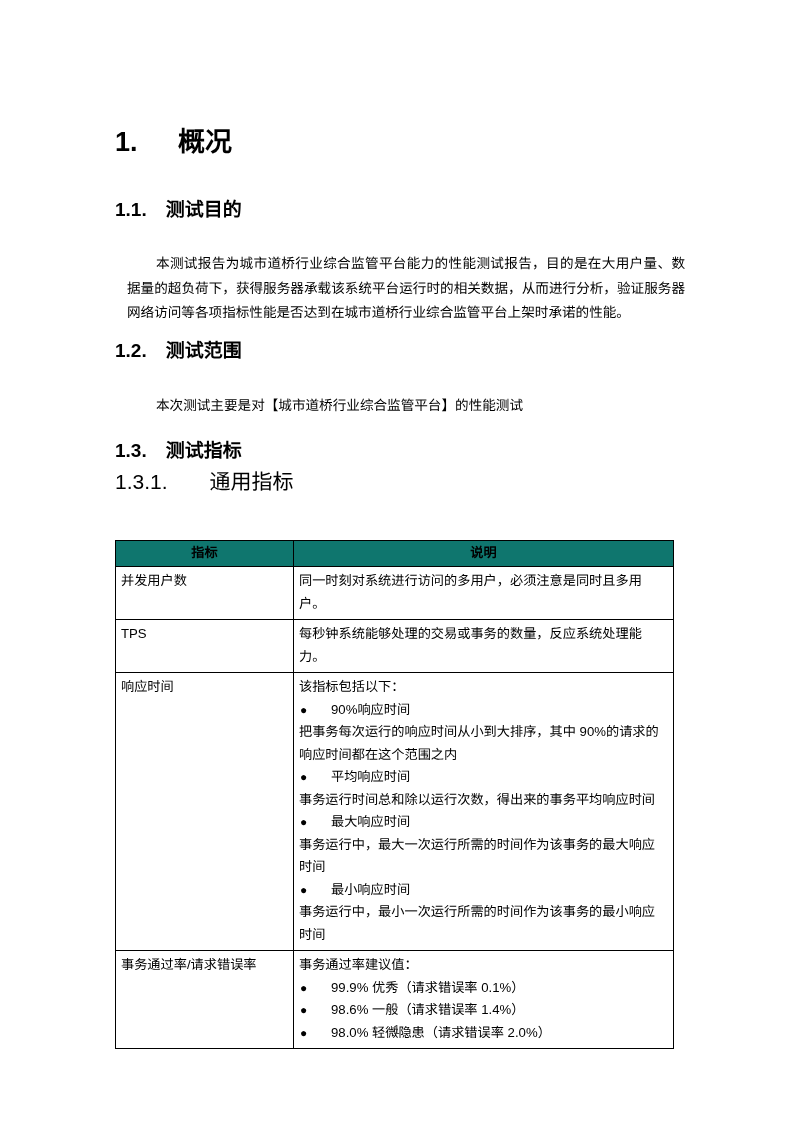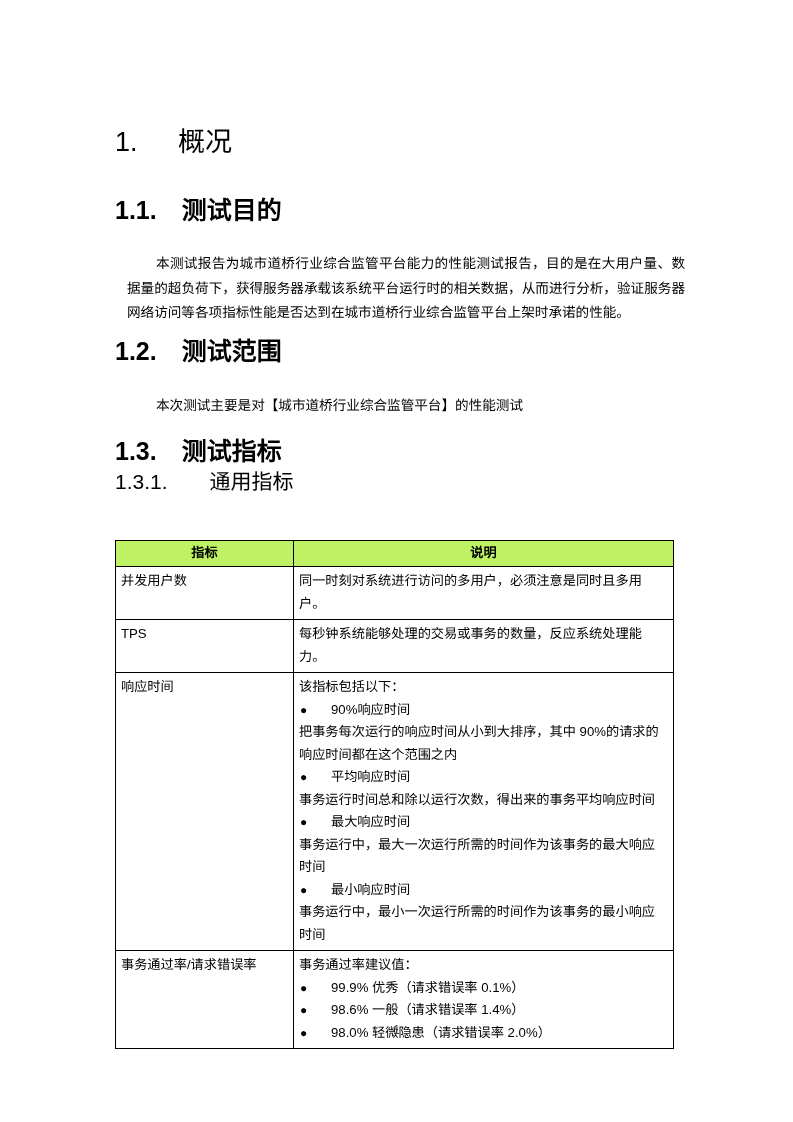--- a/index.html
+++ b/index.html
@@ -24,32 +24,32 @@
   .content {
     position: absolute;
     left: 115px;
     top: 0;
     width: 558px;
   }
 
   
   h1.doc-h1 {
     font-size: 27px;
-    font-weight: normal;
+    font-weight: bold;
     margin: 0;
     padding: 0;
     line-height: 40px;
     position: absolute;
     left: 0;
     top: 122px;
     white-space: pre;
     letter-spacing: 0px;
   }
   h2.doc-h2 {
-    font-size: 25px;
+    font-size: 19px;
     font-weight: bold;
     margin: 0;
     padding: 0;
     line-height: 28px;
     position: absolute;
     left: 0;
     white-space: pre;
   }
   h3.doc-h3 {
     font-size: 21px;
@@ -89,21 +89,21 @@
   }
   table.metrics td,
   table.metrics th {
     border: 1px solid #000000;
     vertical-align: top;
     padding: 3px 5px 4px 5px;
     line-height: 22.5px;
     font-weight: normal;
   }
   table.metrics thead th {
-    background: #bef264;
+    background: #0f766e;
     text-align: center;
     font-weight: bold;
     line-height: 20px;
     padding: 2px 5px 3px 5px;
   }
   table.metrics col.c1 { width: 178px; }
   table.metrics col.c2 { width: 380px; }
 
   td.cell-label { white-space: nowrap; }
 

